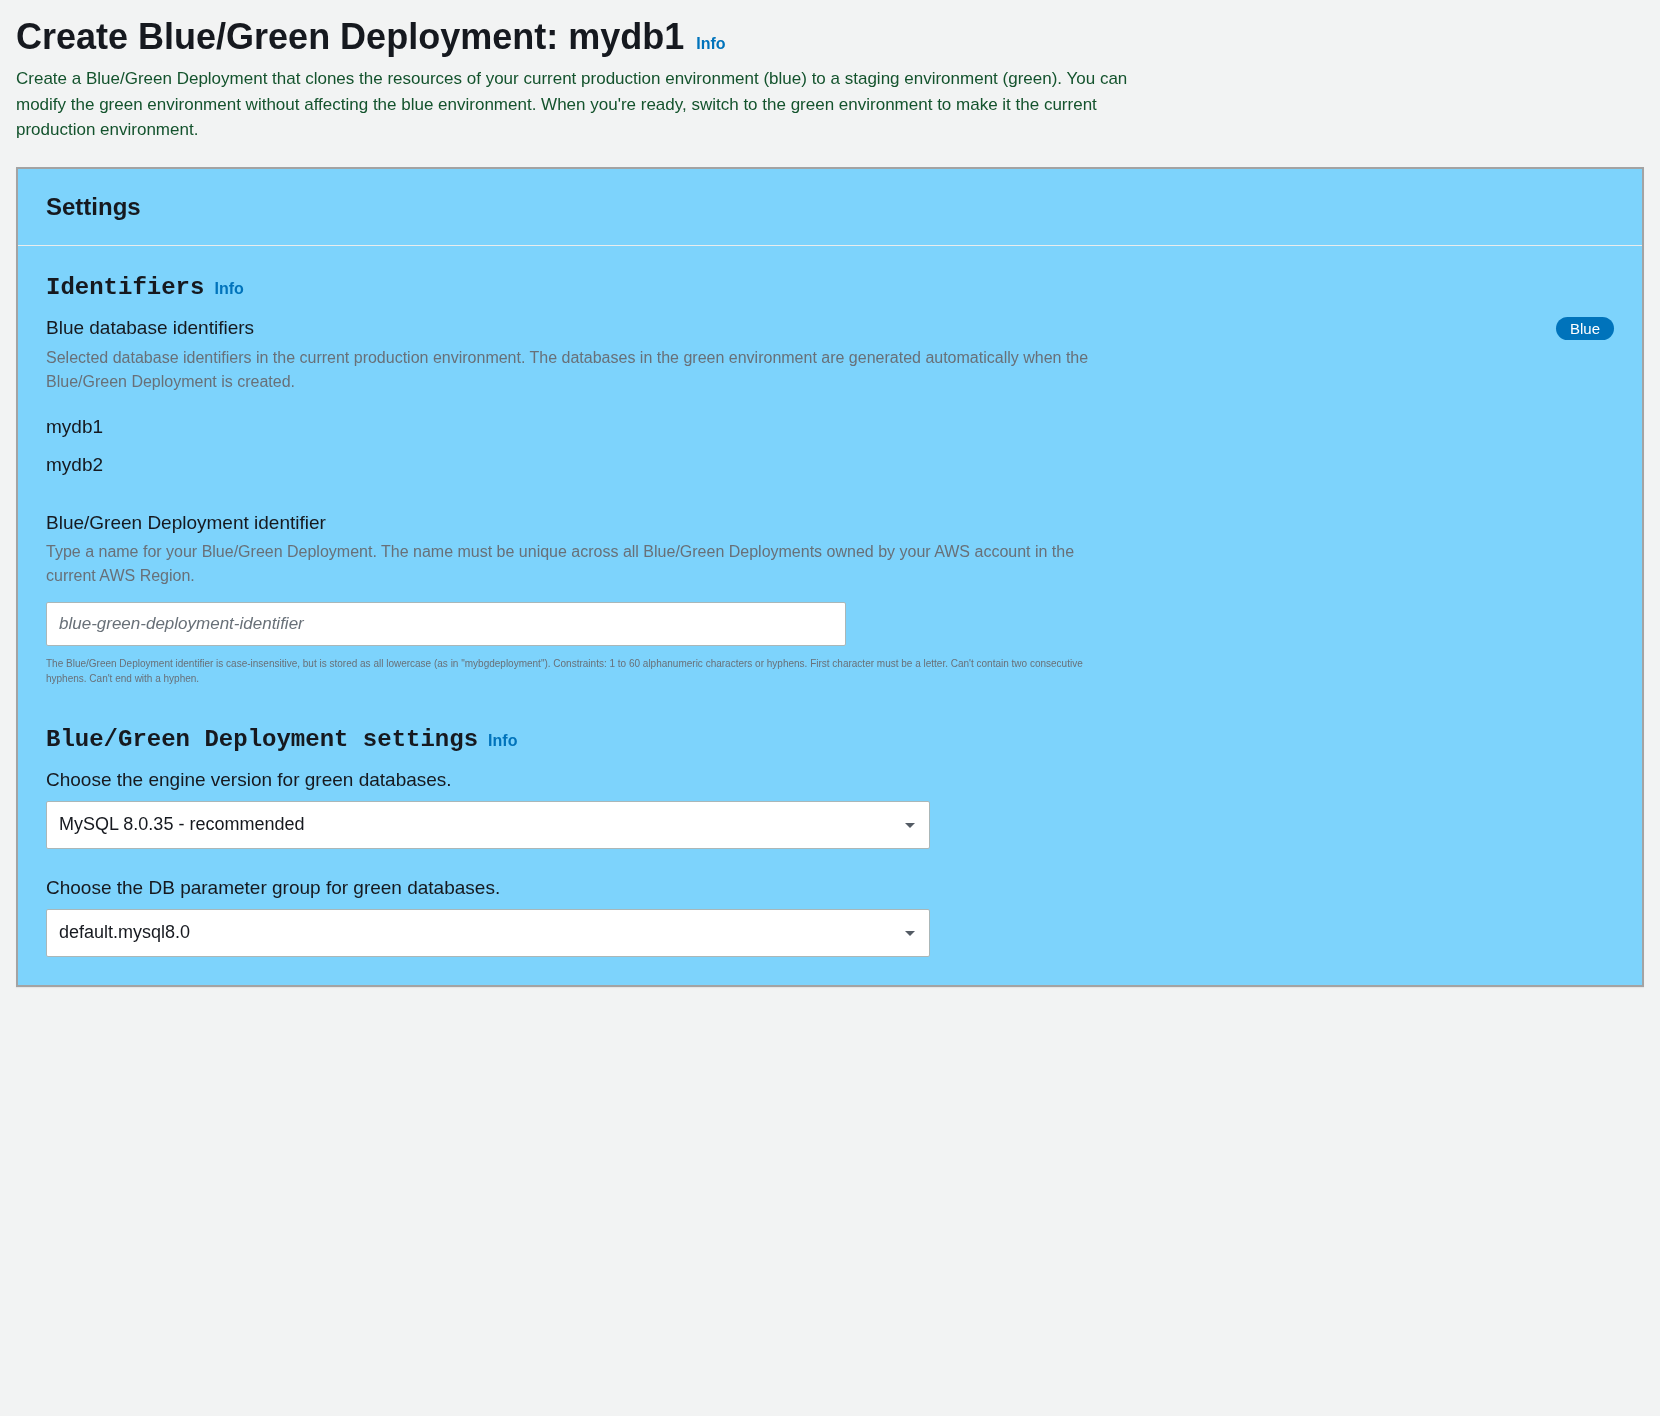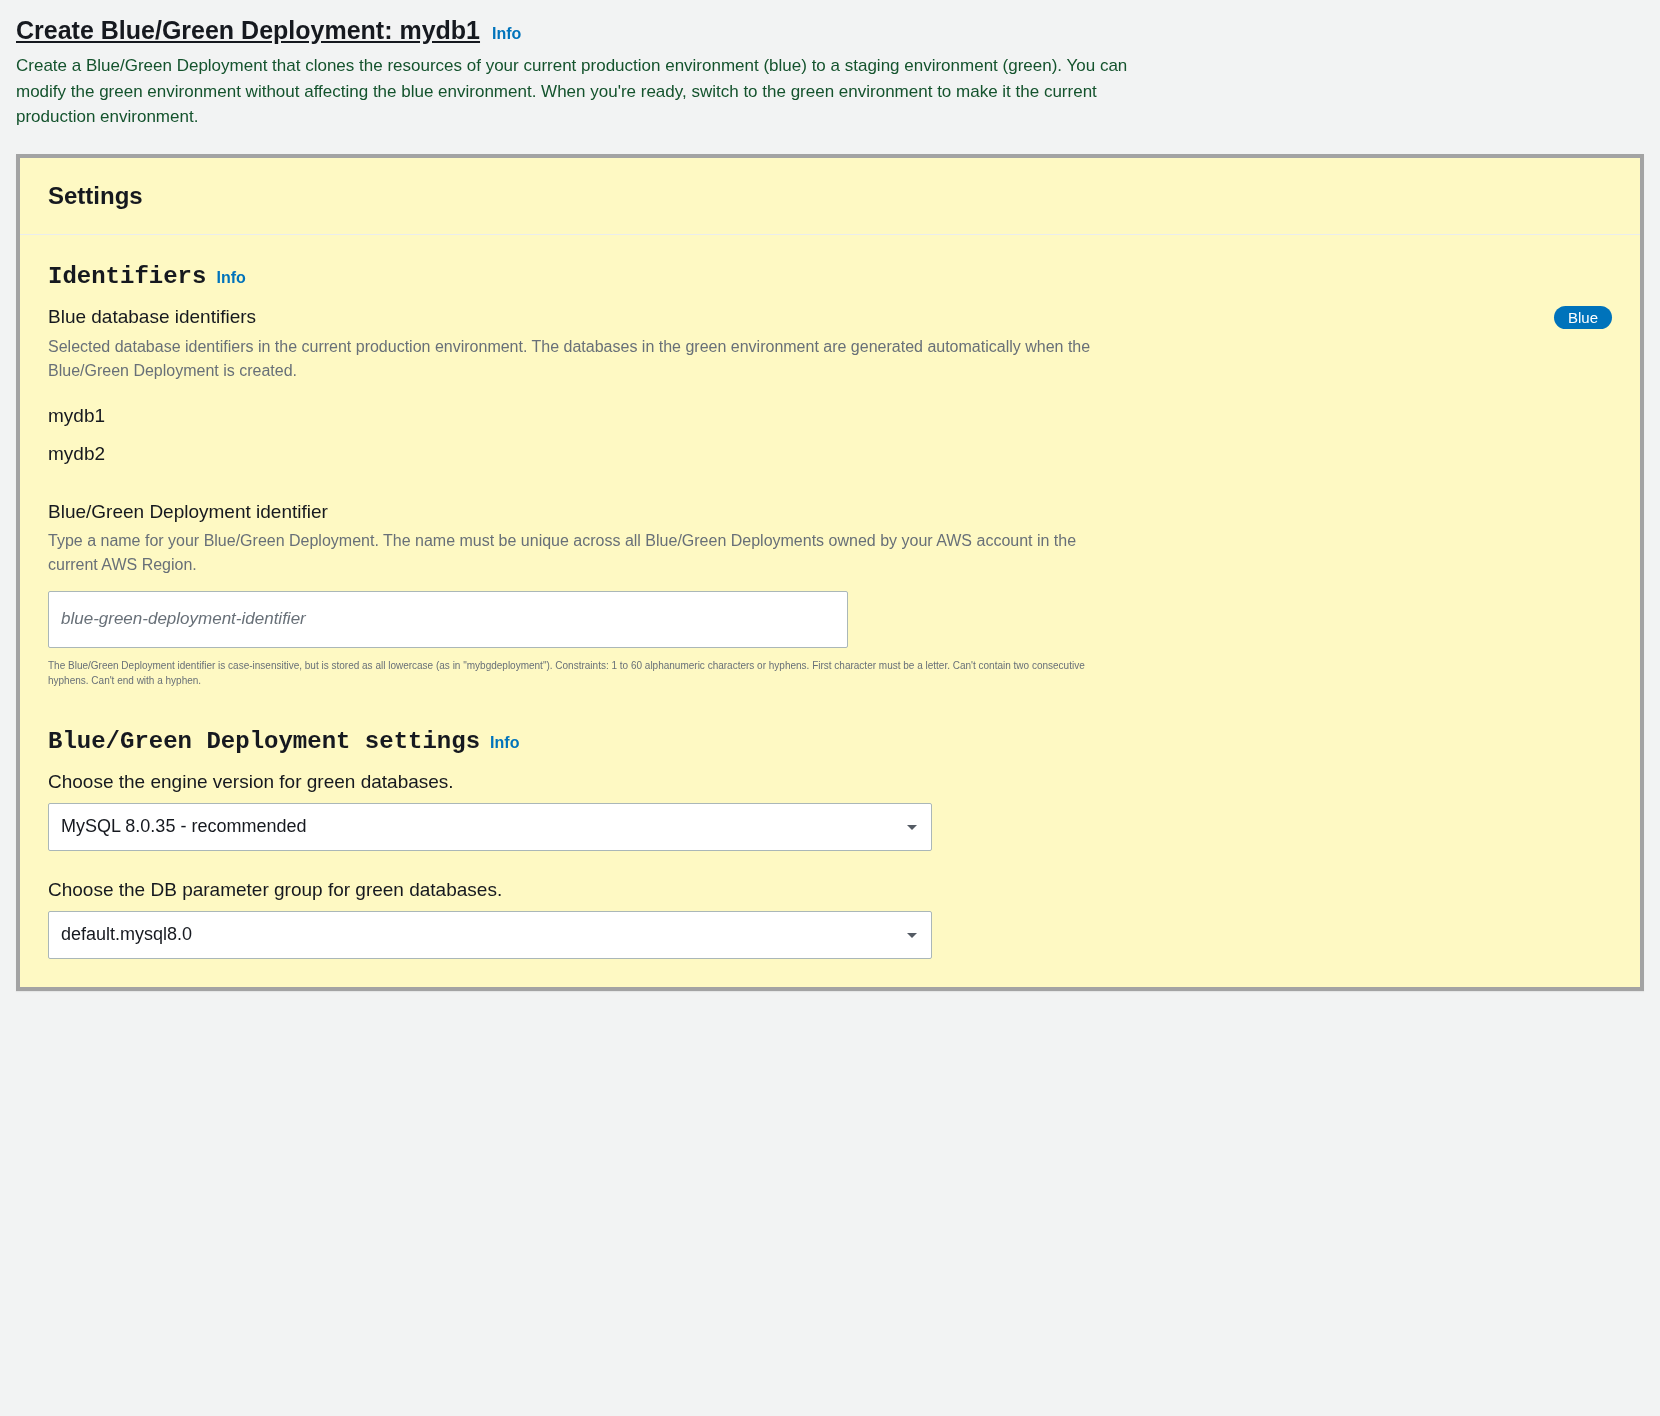--- a/index.html
+++ b/index.html
@@ -16,40 +16,39 @@
     .page-header {
       margin-bottom: 24px;
     }
     .page-title-row {
       display: flex;
       align-items: baseline;
       gap: 12px;
       margin-bottom: 8px;
     }
     .page-title {
-      font-size: 25px;
-      font-weight: 700;
-      color: #16191f;
-      text-decoration: underline;
+      font-size: 36px;
+      font-weight: 700;
+      color: #16191f;
     }
     .info-link {
       color: #0073bb;
       font-size: 16px;
       font-weight: 700;
       cursor: pointer;
     }
     .page-description {
       font-size: 17px;
       color: #14532d;
       line-height: 1.5;
       max-width: 1120px;
     }
     .panel {
-      background: #fef9c3;
-      border: 4px solid #a3a3a3;
+      background: #7dd3fc;
+      border: 2px solid #a3a3a3;
       box-shadow: 0 1px 1px rgba(0,0,0,0.05);
     }
     .panel-header {
       padding: 24px 28px;
       border-bottom: 1px solid #eaeded;
     }
     .panel-title {
       font-size: 24px;
       font-weight: 700;
       color: #16191f;
@@ -121,21 +120,21 @@
       margin-top: 4px;
     }
     .id-list li {
       font-size: 19px;
       color: #16191f;
       padding: 8px 0;
     }
     .text-input {
       width: 800px;
       max-width: 100%;
-      height: 57px;
+      height: 44px;
       padding: 8px 12px;
       font-size: 17px;
       border: 1px solid #aab7b8;
       border-radius: 2px;
       background: #ffffff;
       font-style: italic;
       color: #687078;
     }
     .text-input::placeholder {
       font-style: italic;

